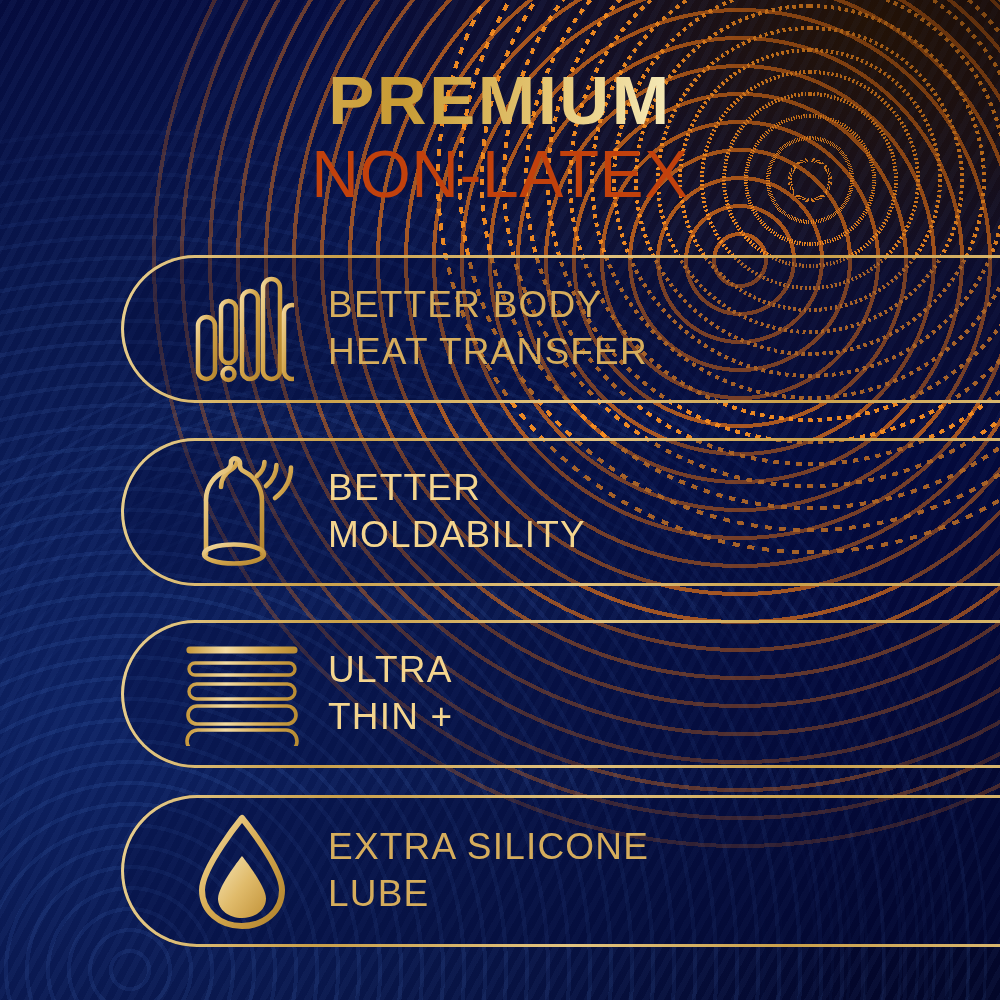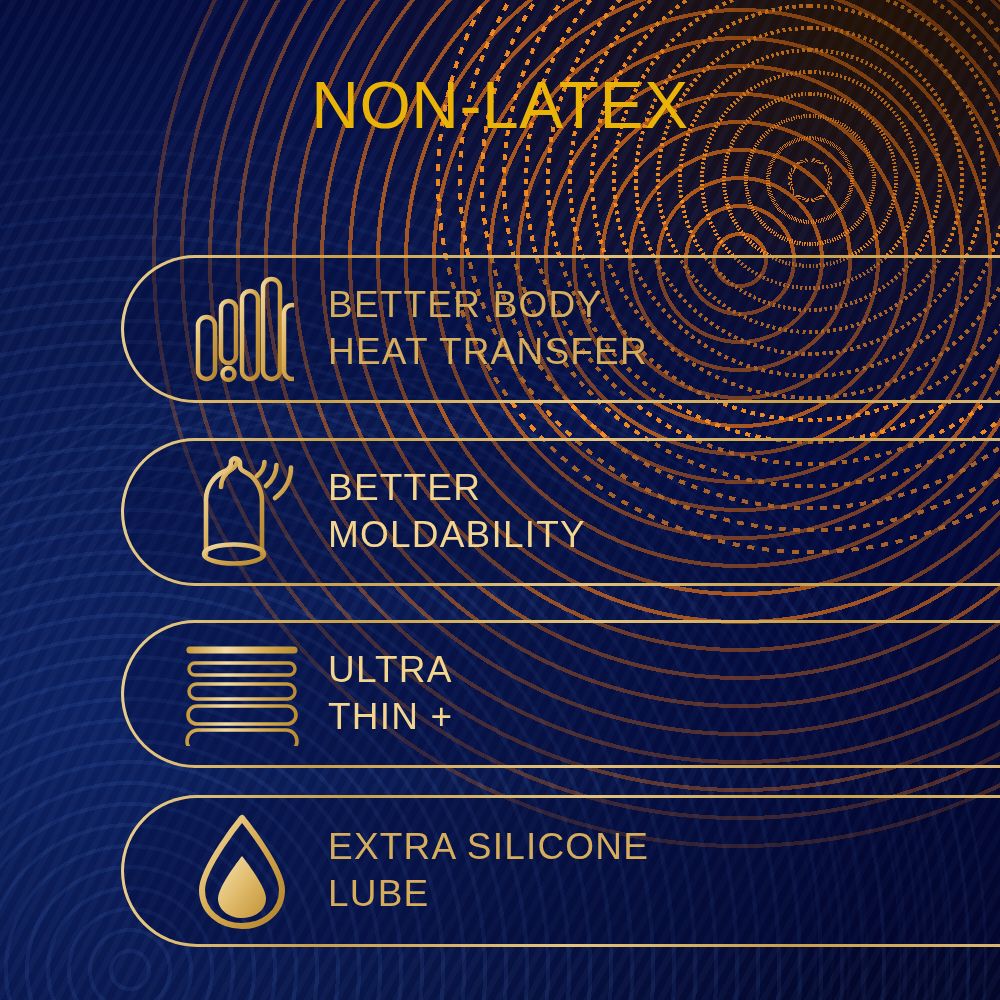--- a/index.html
+++ b/index.html
@@ -148,21 +148,21 @@
     -webkit-text-fill-color: transparent;
     color: #e6c877;
   }
   .title-nonlatex {
     display: block;
     margin-top: 6px;
     font-size: 66px;
     font-weight: 400;
     letter-spacing: 0.5px;
     line-height: 1.02;
-    color: #eab308;
+    color: #c2410c;
   }
 
   
   .card {
     position: absolute;
     left: 121px;
     width: 960px;           
     box-sizing: border-box;
     border: 3px solid #caa04a;
     border-right: none;
@@ -222,20 +222,21 @@
 
   <div class="bg-base"></div>
   <div class="bg-bluearcs"></div>
   <div class="bg-bluearcs2"></div>
   <div class="bg-diagonal"></div>
   <div class="bg-orange-solid"></div>
   <div class="bg-orange-dots"></div>
   <div class="bg-corner-dark"></div>
 
   <div class="headline">
+    <span class="title-premium">PREMIUM</span>
     <span class="title-nonlatex">NON-LATEX</span>
   </div>
 
   <div class="card" id="card-0">
     <div class="card-icon">
       <svg width="104" height="112" viewBox="0 0 104 112" fill="none" aria-hidden="true">
         <defs>
           <linearGradient id="gWave" x1="0" y1="0" x2="1" y2="1">
             <stop offset="0%" stop-color="#f2d699"></stop>
             <stop offset="45%" stop-color="#d3a449"></stop>

